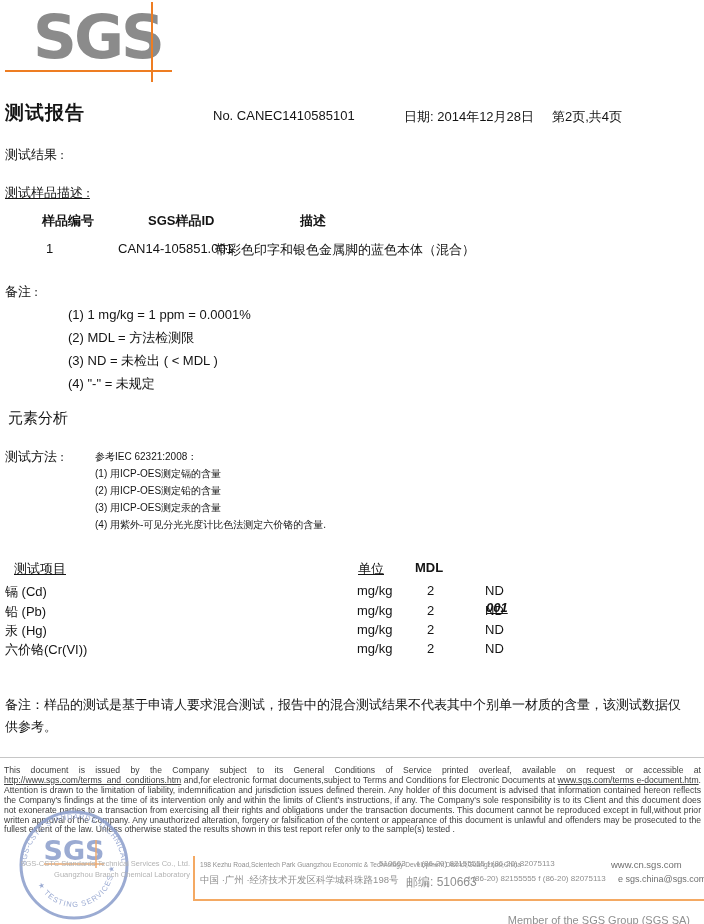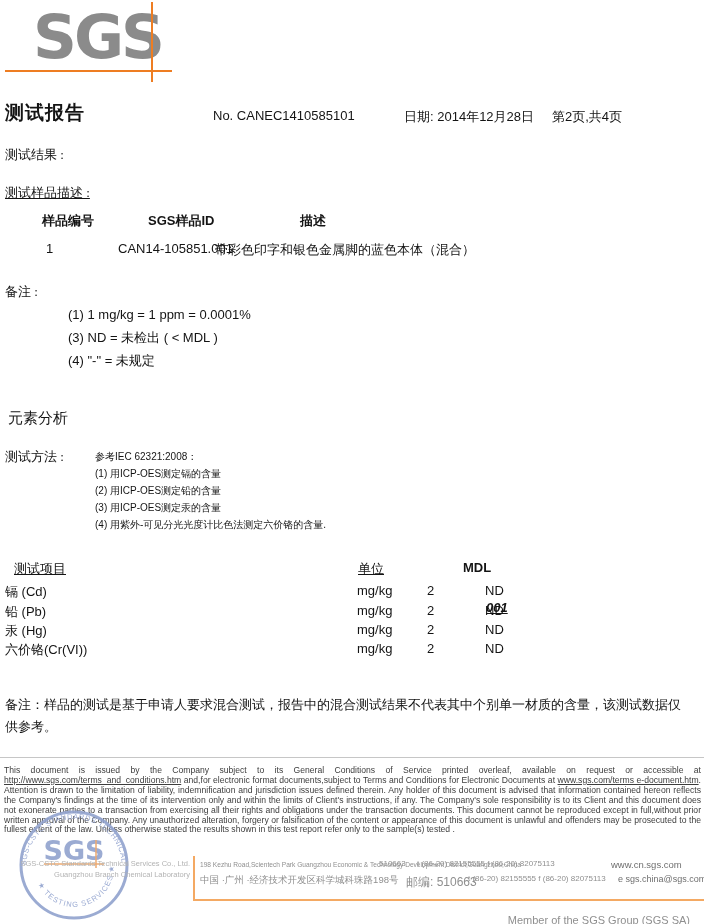--- a/index.html
+++ b/index.html
@@ -28,21 +28,21 @@
   .sr-no{left:46px;} .sr-id{left:118px;} .sr-desc{left:215px;}
   .remarks-label { position:absolute; left:5px; top:283px; font-size:13px; }
   .remarks { position:absolute; left:68px; top:303px; font-size:13px; line-height:23px; }
   .element-title { position:absolute; left:8px; top:409px; font-size:15px; font-weight:normal; }
   .method-label { position:absolute; left:5px; top:448px; font-size:13px; }
   .method-lines { position:absolute; left:95px; top:448px; font-size:10px; line-height:17px; }
   
   .rt-header { position:absolute; top:560px; left:0; width:704px; height:18px; font-size:13px; }
   .rth-item   { left:14px;  text-decoration:underline; }
   .rth-unit   { left:358px; text-decoration:underline; }
-  .rth-mdl    { left:415px; font-weight:bold;margin-left:48px; }
+  .rth-mdl    { left:415px; font-weight:bold; }
   .rth-sample { left:486px; text-decoration:underline; font-weight:bold; font-style:italic;margin-top:40px; }
   .rt-row { position:absolute; left:0; width:704px; height:19px; font-size:13px; }
   .rt-row-0{top:583px;} .rt-row-1{top:603px;} .rt-row-2{top:622px;} .rt-row-3{top:641px;}
   .rtc-item{left:5px;} .rtc-unit{left:357px;} .rtc-mdl{left:427px;} .rtc-value{left:485px;}
   .note-paragraph { position:absolute; left:5px; top:694px; width:678px; font-size:13px; line-height:22px; }
   
   .hairline { position:absolute; left:0; top:757px; width:704px; height:1px; background:#c6c6c6; }
   .disclaimer { position:absolute; left:4px; top:766px; width:697px; font-size:8.6px; line-height:9.9px;
     color:#3d3d3d; text-align:justify; }
   .disclaimer .url { text-decoration:underline; }
@@ -85,20 +85,21 @@
   </div>
   <div class="sample-row">
     <span class="abs-span sr-no">1</span>
     <span class="abs-span sr-id">CAN14-105851.001</span>
     <span class="abs-span sr-desc cjk">带彩色印字和银色金属脚的蓝色本体（混合）</span>
   </div>
 
   <div class="remarks-label cjk">备注 :</div>
   <div class="remarks">
     <div>(1) 1 mg/kg = 1 ppm = 0.0001%</div>
+    <div>(2) MDL = 方法检测限</div>
     <div>(3) ND = 未检出 ( &lt; MDL )</div>
     <div>(4) "-" = 未规定</div>
   </div>
 
   <div class="element-title">元素分析</div>
 
   <div class="method-label cjk">测试方法 :</div>
   <div class="method-lines">
     <div>参考IEC 62321:2008：</div>
     <div>(1) 用ICP-OES测定镉的含量</div>

